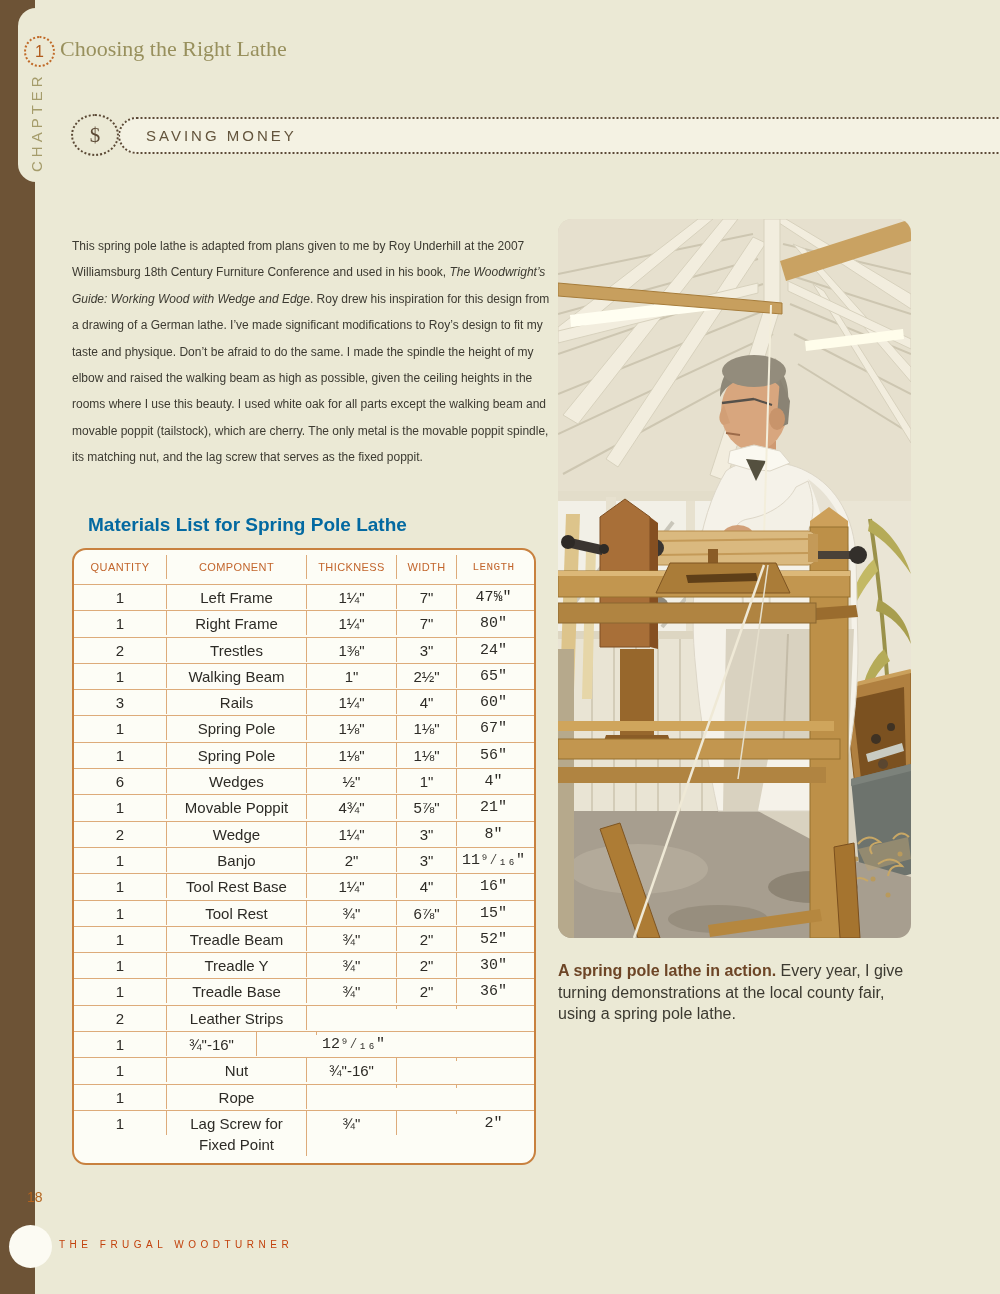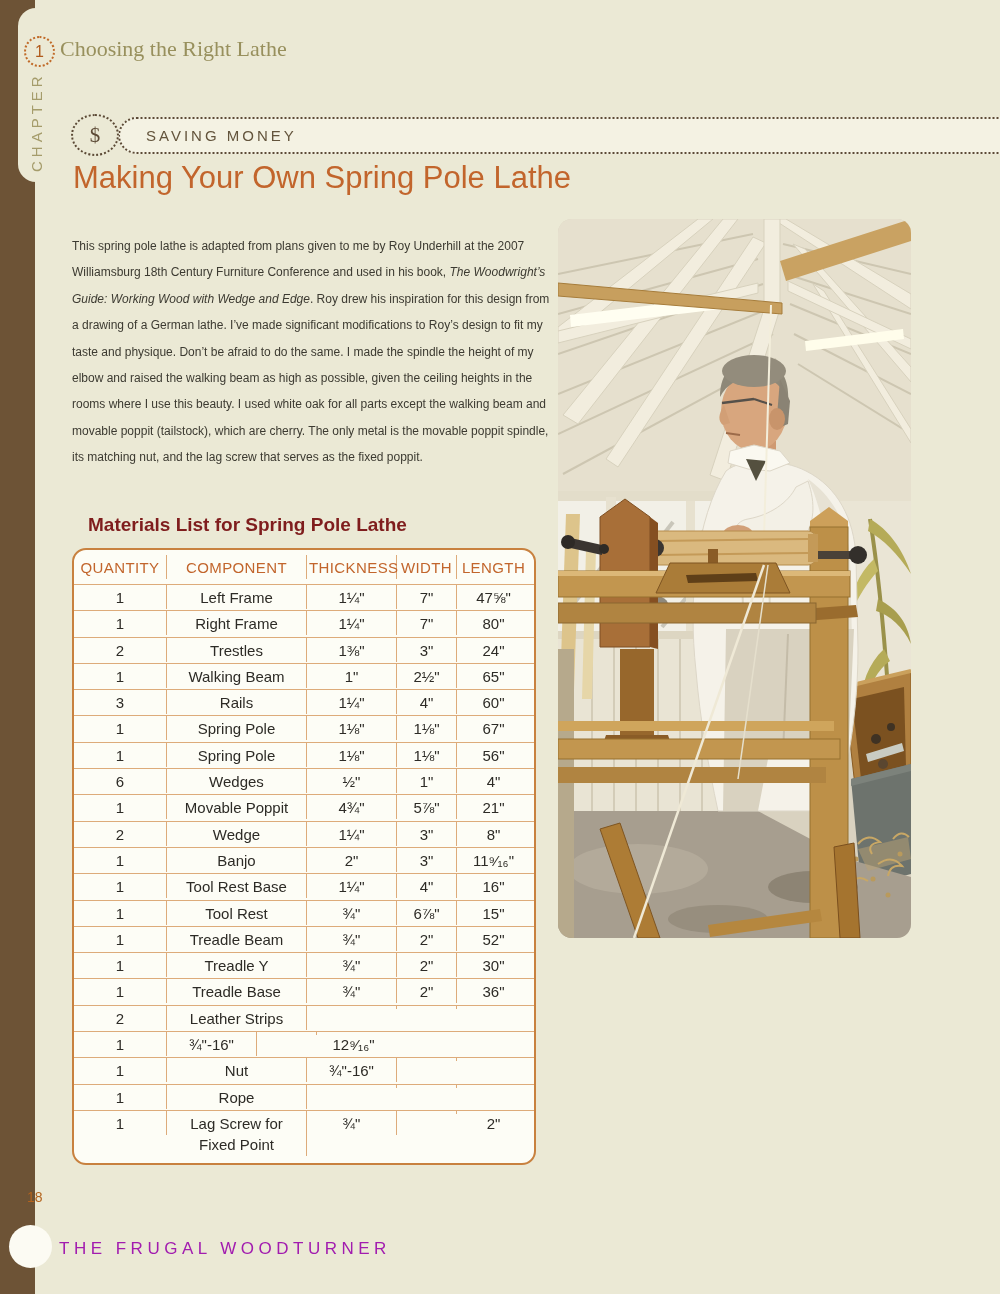--- a/index.html
+++ b/index.html
@@ -30,65 +30,64 @@
   }
   .badge-label{display:block;padding-left:26px;line-height:33px;font-size:15px;letter-spacing:3px;color:#63543c;}
   .badge-dollar{
     position:absolute;left:71px;top:114px;width:44px;height:38px;border:2px dotted #5c4a36;border-radius:50%;
     text-align:center;line-height:38px;font-family:"Liberation Serif","DejaVu Serif",serif;
     font-size:21px;color:#5c4a36;background:#ebe9d5;
   }
   .page-title{position:absolute;left:73px;top:160px;margin:0;font-size:31px;font-weight:400;color:#c2652c;}
   .body-text{position:absolute;left:72px;top:221px;width:482px;font-size:12px;line-height:26.4px;color:#3c3a31;}
   .body-text .it{font-style:italic;}
-  .materials-heading{position:absolute;left:88px;top:514px;margin:0;font-size:19px;font-weight:bold;color:#7f1d1d;}
+  .materials-heading{position:absolute;left:88px;top:514px;margin:0;font-size:19px;font-weight:bold;color:#0369a1;}
   
   .mtable{
     position:absolute;left:72px;top:548px;width:460px;background:#fdfdf6;
     border:2px solid #c8813f;border-radius:14px;overflow:hidden;padding-bottom:7px;
   }
   .thead,.trow{display:flex;align-items:flex-start;}
   .thead{height:34px;align-items:center;}
-  .thead .tcell{color:#c2652c;font-size:15px;letter-spacing:0.4px;}
+  .thead .tcell{color:#c2652c;font-size:11px;letter-spacing:0.4px;}
   .trow{min-height:25.3px;border-top:1px solid #ddab7a;padding:0;}
   .tcell{
     box-sizing:border-box;text-align:center;font-size:15px;color:#2d2b26;line-height:21px;
     padding:2px 2px 1px 2px;border-right:1px solid #ddab7a;white-space:pre-line;
   }
-  .c0{width:93px;}.c1{width:140px;}.c2{width:90px;}.c3{width:60px;}.c4{width:73px;border-right:none;}
+  .c0{width:93px;}.c1{width:140px;}.c2{width:90px;}.c3{width:60px;}.c4{width:73px;border-right:none;font-family:Liberation Mono, monospace;}
   
   .photo{position:absolute;left:558px;top:219px;width:353px;height:719px;border-radius:14px;overflow:hidden;background:#d9d2c0;}
   .photo svg{display:block;width:100%;height:100%;}
   
   .caption{position:absolute;left:558px;top:944px;width:356px;font-size:16px;line-height:21.5px;color:#3c3a31;}
   .caption .cb{font-weight:bold;color:#6d4526;}
   
   .footer-circle{position:absolute;left:9px;top:1225px;width:43px;height:43px;border-radius:50%;background:#fcfbf3;}
   .footer-num{position:absolute;left:27px;top:1189px;font-size:14px;color:#b4641e;}
-  .footer-title{position:absolute;left:59px;top:1239px;font-size:17px;letter-spacing:4.5px;color:#a21caf;}
+  .footer-title{position:absolute;left:59px;top:1239px;font-size:10px;letter-spacing:4.5px;color:#c2410c;}
 </style>
 </head>
 <body>
 
 <div class="page">
 
   <div class="spine"></div>
   <div class="chapter-tab"></div>
   <div class="chapter-circle">
     <span>1</span>
   </div>
   <div class="chapter-word">CHAPTER</div>
   <div class="chapter-heading">Choosing the Right Lathe</div>
 
   <div class="badge-pill">
     <span class="badge-label">SAVING MONEY</span>
   </div>
   <div class="badge-dollar">$</div>
 
-  <h1 class="page-title">Making Your Own Spring Pole Lathe</h1>
 
   <p class="body-text"><span>This spring pole lathe is adapted from plans given to me by Roy Underhill at the 2007 Williamsburg 18th Century Furniture Conference and used in his book, </span><span class="it">The Woodwright’s Guide: Working Wood with Wedge and Edge</span><span>. Roy drew his inspiration for this design from a drawing of a German lathe. I’ve made significant modifications to Roy’s design to fit my taste and physique. Don’t be afraid to do the same. I made the spindle the height of my elbow and raised the walking beam as high as possible, given the ceiling heights in the rooms where I use this beauty. I used white oak for all parts except the walking beam and movable poppit (tailstock), which are cherry. The only metal is the movable poppit spindle, its matching nut, and the lag screw that serves as the fixed poppit.</span></p>
 
   <h2 class="materials-heading">Materials List for Spring Pole Lathe</h2>
 
   <div class="mtable">
     <div class="thead">
         <div class="tcell c0">QUANTITY</div>
         <div class="tcell c1">COMPONENT</div>
         <div class="tcell c2">THICKNESS</div>
@@ -420,18 +419,19 @@
         <rect x="0" y="548" width="268" height="16" fill="#b08441"></rect>
         <polygon points="42,610 62,604 102,719 80,719" fill="#ad7c35" stroke="#7e5522"></polygon>
         <polygon points="276,628 296,624 302,719 282,719" fill="#a5742f" stroke="#7a4f1e"></polygon>
         <polygon points="150,706 262,690 264,702 152,718" fill="#b5873f"></polygon>
         <line x1="206" y1="346" x2="76" y2="719" stroke="#efe9d6" stroke-width="2.5"></line>
         <line x1="210" y1="346" x2="180" y2="560" stroke="#e5dfcc" stroke-width="1.5"></line>
       </g>
     </svg>
   </div>
 
+  <p class="caption"><span class="cb">A spring pole lathe in action.</span><span> Every year, I give turning demonstrations at the local county fair, using a spring pole lathe.</span></p>
 
   <div class="footer-circle"></div>
   <div class="footer-num">18</div>
   <div class="footer-title">THE FRUGAL WOODTURNER</div>
 
 </div>
 
 </body></html>

